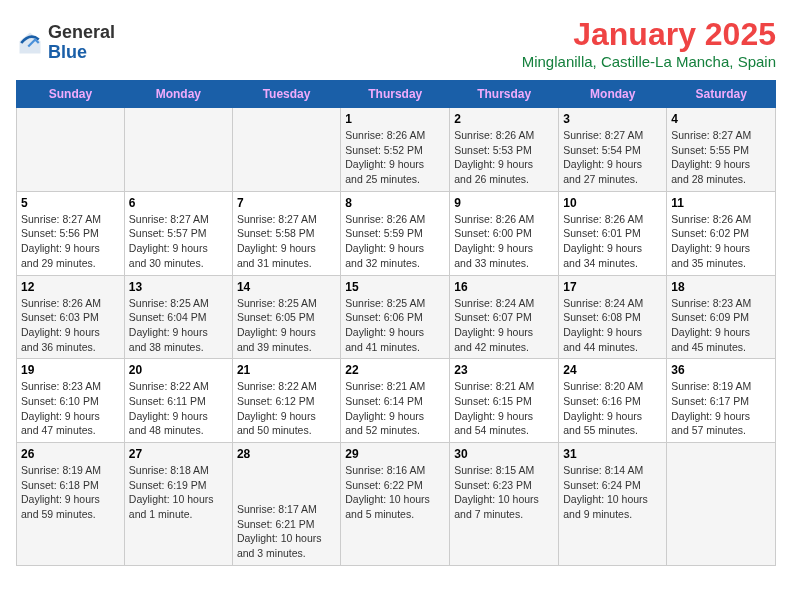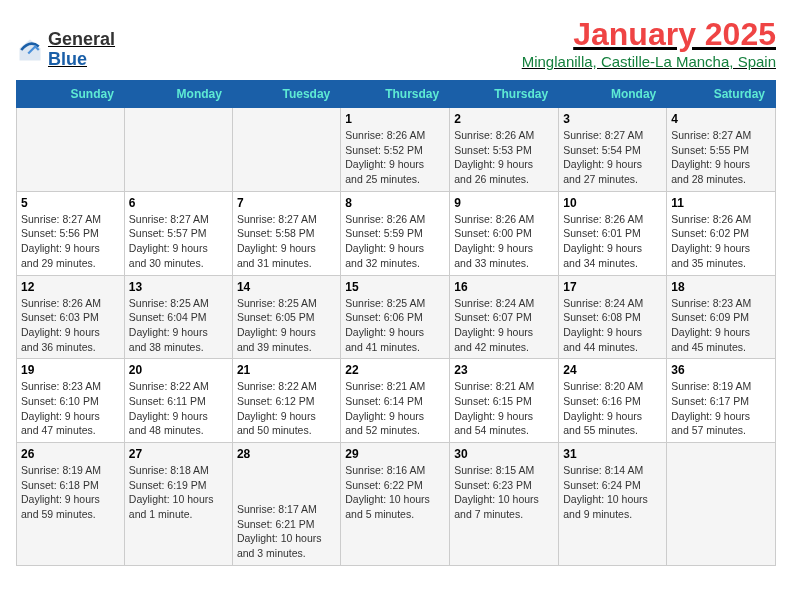--- a/index.html
+++ b/index.html
@@ -5,24 +5,23 @@
     * { box-sizing: border-box; margin: 0; padding: 0; }
     body {
       font-family: Arial, sans-serif;
       background: #fff;
       width: 792px;
       min-height: 612px;
       padding: 16px;
     }
     .header {
       display: flex;
-      align-items: flex-end;
+      align-items: center;
       justify-content: space-between;
       margin-bottom: 10px;
-      text-decoration: underline;
     }
     .logo {
       display: flex;
       align-items: center;
     }
     .logo-text {
       display: flex;
       flex-direction: column;
       font-size: 18px;
       font-weight: bold;
@@ -48,23 +47,23 @@
       font-weight: normal;
       color: #15803d;
     }
     table {
       width: 100%;
       border-collapse: collapse;
       font-size: 11px;
     }
     thead tr th {
       background-color: #1a5fa8;
-      color: #5eead4;
+      color: #f0abfc;
       padding: 6px 10px;
-      text-align: right;
+      text-align: center;
       font-size: 12px;
       font-weight: bold;
       border: 1px solid #1a5fa8;
     }
     tbody tr td {
       border: 1px solid #ccc;
       vertical-align: top;
       padding: 4px 4px;
       width: 113px;
       min-height: 70px;

